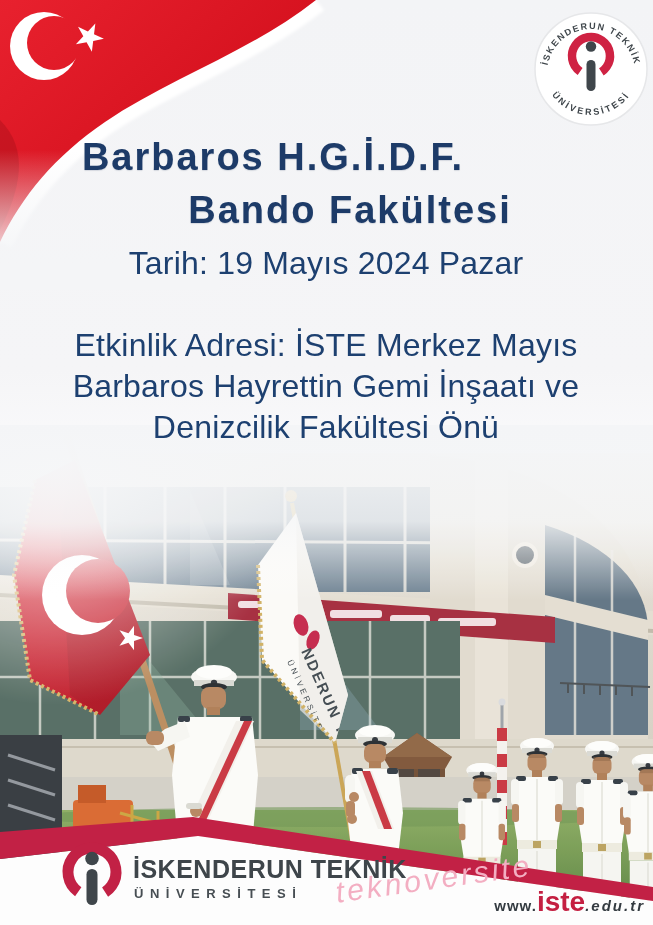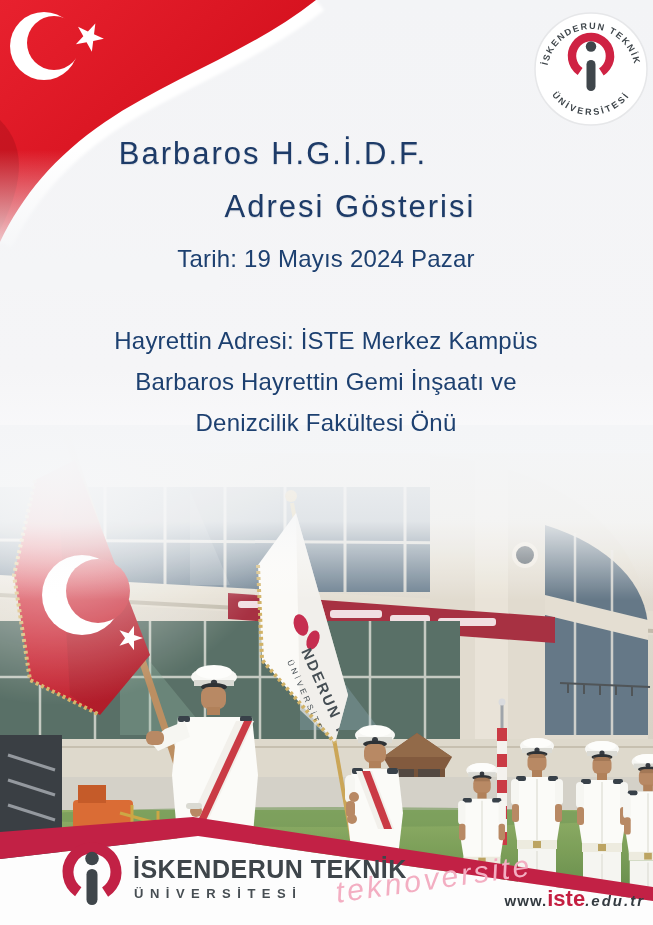--- a/index.html
+++ b/index.html
@@ -3,36 +3,36 @@
 <meta charset="utf-8">
 <style>
   html,body{margin:0;padding:0;background:#e9e9ec;}
   .poster{
     position:relative;width:653px;height:925px;margin:0 auto;
     background:linear-gradient(180deg,#f3f4f6 0%,#f5f5f7 40%,#ffffff 60%);
     overflow:hidden;font-family:"Liberation Sans",sans-serif;
   }
   .abs{position:absolute;}
   
-  .title-line{position:absolute;color:#1d3b68;font-weight:normal;
-    font-size:31px;letter-spacing:2px;white-space:nowrap;transform:translateX(-50%);
+  .title-line{position:absolute;color:#1d3b68;font-weight:bold;
+    font-size:38px;letter-spacing:2px;white-space:nowrap;transform:translateX(-50%);
     text-shadow:0 1px 1px rgba(120,130,150,.25);}
   
-  .detail-line{position:absolute;color:#1d4070;font-size:24px;letter-spacing:.2px;
+  .detail-line{position:absolute;color:#1d4070;font-size:32px;letter-spacing:.2px;
     white-space:nowrap;transform:translateX(-50%);}
   
   .uni-name{position:absolute;left:133px;top:855px;color:#3e454a;font-weight:bold;
     font-size:25px;letter-spacing:.5px;white-space:nowrap;}
   .uni-sub{position:absolute;left:134px;top:886px;color:#474e53;font-weight:bold;
     font-size:13px;letter-spacing:6.5px;white-space:nowrap;}
   .slogan{position:absolute;left:335px;top:862px;color:#f3aec2;font-size:30px;
     font-style:italic;letter-spacing:3px;transform:rotate(-8deg);white-space:nowrap;}
   .website{position:absolute;right:8px;top:886px;white-space:nowrap;color:#343b41;
     font-weight:bold;font-size:15px;letter-spacing:1px;}
-  .website .brand{color:#c41f41;font-size:22px;letter-spacing:0;}
+  .website .brand{color:#c41f41;font-size:28px;letter-spacing:0;}
   .website .suffix{letter-spacing:2px;font-style:italic;}
 </style>
 </head>
 <body>
 
 <div class="poster">
 
   <svg class="abs" style="left:0;top:425px" width="653" height="500" viewBox="0 0 653 500">
     <defs>
       <linearGradient id="sky" x1="0" y1="0" x2="0" y2="1">
@@ -325,24 +325,24 @@
     <rect x="56.5" y="52" width="9" height="31" rx="4.5" fill="#3f464b"></rect>
     <text font-size="9" font-weight="bold" letter-spacing="1.6" fill="#3f464b">
       <textPath href="#arcTop" startOffset="50%" text-anchor="middle">İSKENDERUN TEKNİK</textPath>
     </text>
     <text font-size="9" font-weight="bold" letter-spacing="2.4" fill="#3f464b">
       <textPath href="#arcBot" startOffset="50%" text-anchor="middle">ÜNİVERSİTESİ</textPath>
     </text>
   </svg>
 
   <div class="title-line" style="left:273px;top:136px">Barbaros H.G.İ.D.F.</div>
-  <div class="title-line" style="left:350px;top:189px">Adresi Gösterisi</div>
+  <div class="title-line" style="left:350px;top:189px">Bando Fakültesi</div>
 
   <div class="detail-line" style="left:326px;top:245px">Tarih: 19 Mayıs 2024 Pazar</div>
-  <div class="detail-line" style="left:326px;top:327px">Hayrettin Adresi: İSTE Merkez Kampüs</div>
+  <div class="detail-line" style="left:326px;top:327px">Etkinlik Adresi: İSTE Merkez Mayıs</div>
   <div class="detail-line" style="left:326px;top:368px">Barbaros Hayrettin Gemi İnşaatı ve</div>
   <div class="detail-line" style="left:326px;top:409px">Denizcilik Fakültesi Önü</div>
 
   <svg class="abs" style="left:0;top:815px" width="653" height="110" viewBox="0 0 653 110">
     <polygon points="0,44 198,21 653,86 653,110 0,110" fill="#fdfdfd"></polygon>
     <polygon points="0,17 193,2 653,72 653,86 198,21 0,44" fill="#c22145"></polygon>
   </svg>
 
   <svg class="abs" style="left:55px;top:835px" width="80" height="80" viewBox="0 0 80 80">
     <circle cx="37" cy="37" r="24" fill="none" stroke="#c22145" stroke-width="11" stroke-dasharray="121.5 151" transform="rotate(125 37 37)"></circle>

